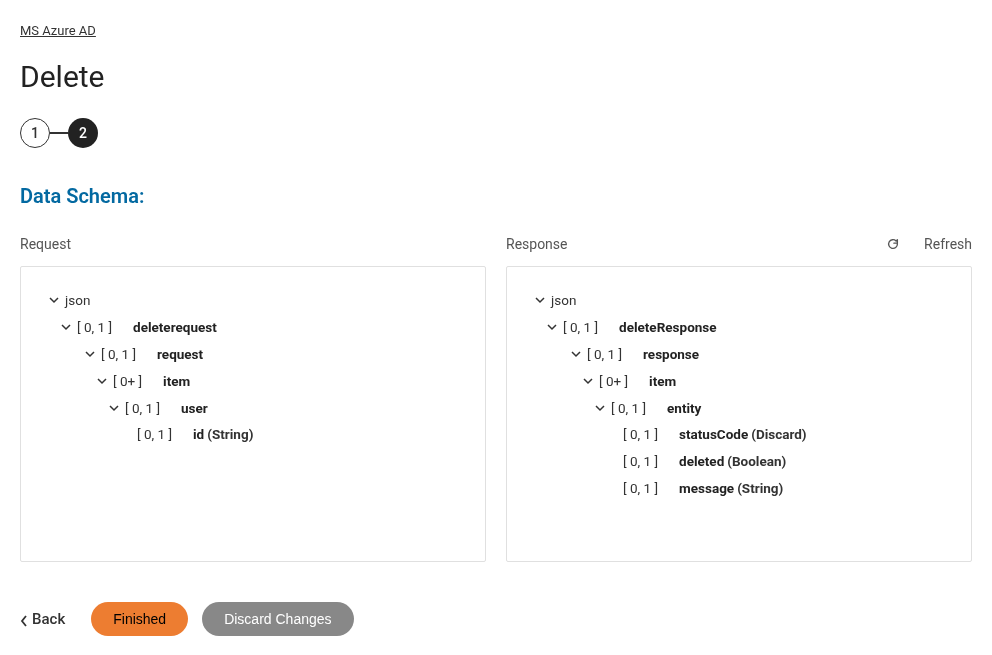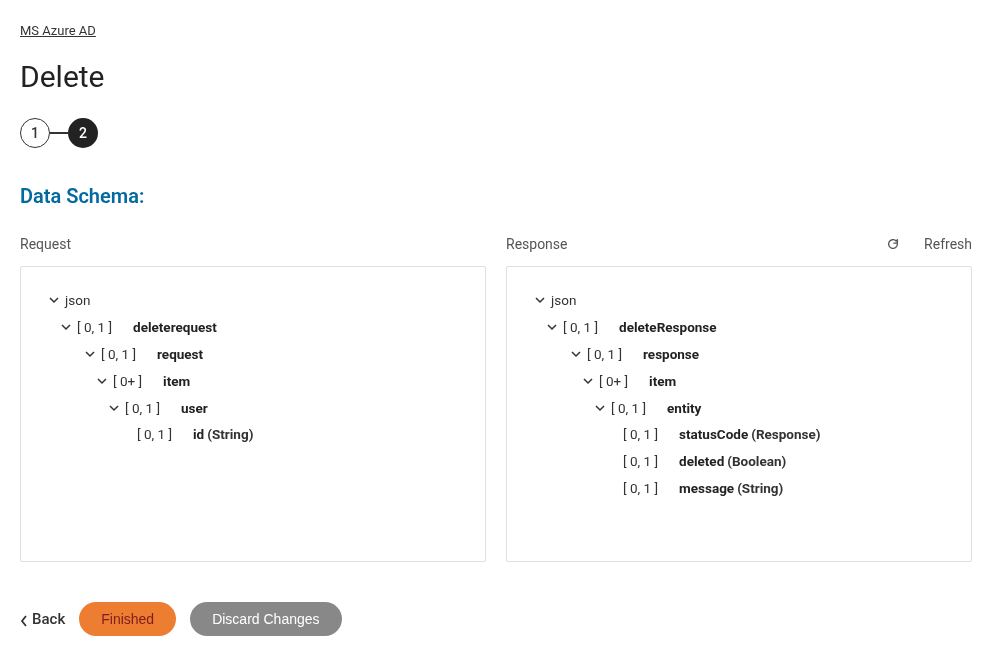--- a/index.html
+++ b/index.html
@@ -129,37 +129,37 @@
       margin-top: 40px;
     }
     .back-link {
       display: flex;
       align-items: center;
       gap: 4px;
       font-size: 15px;
       color: #333;
       cursor: pointer;
       font-weight: 500;
-      margin-right: 0;
+      margin-right: 12px;
     }
     .back-chev {
       width: 8px;
       height: 12px;
     }
     .btn {
       border: none;
       border-radius: 18px;
       padding: 9px 22px;
       font-size: 14px;
       font-weight: 500;
       cursor: pointer;
     }
     .btn-primary {
       background: #ed7d31;
-      color: #7f1d1d;
+      color: #000000;
     }
     .btn-secondary {
       background: #888;
       color: #fff;
     }
   </style>
 </head>
 <body>
 
 
@@ -303,21 +303,21 @@
             </svg>
         </span>
         <span class="card">[ 0, 1 ]</span>
         <span class="name">entity</span>
       </div>
 
       <div class="tree-row indent-5">
         <span class="no-chev"></span>
         <span class="card">[ 0, 1 ]</span>
         <span class="name">statusCode</span>
-        <span class="type">(Response)</span>
+        <span class="type">(Discard)</span>
       </div>
 
       <div class="tree-row indent-5">
         <span class="no-chev"></span>
         <span class="card">[ 0, 1 ]</span>
         <span class="name">deleted</span>
         <span class="type">(Boolean)</span>
       </div>
 
       <div class="tree-row indent-5">

